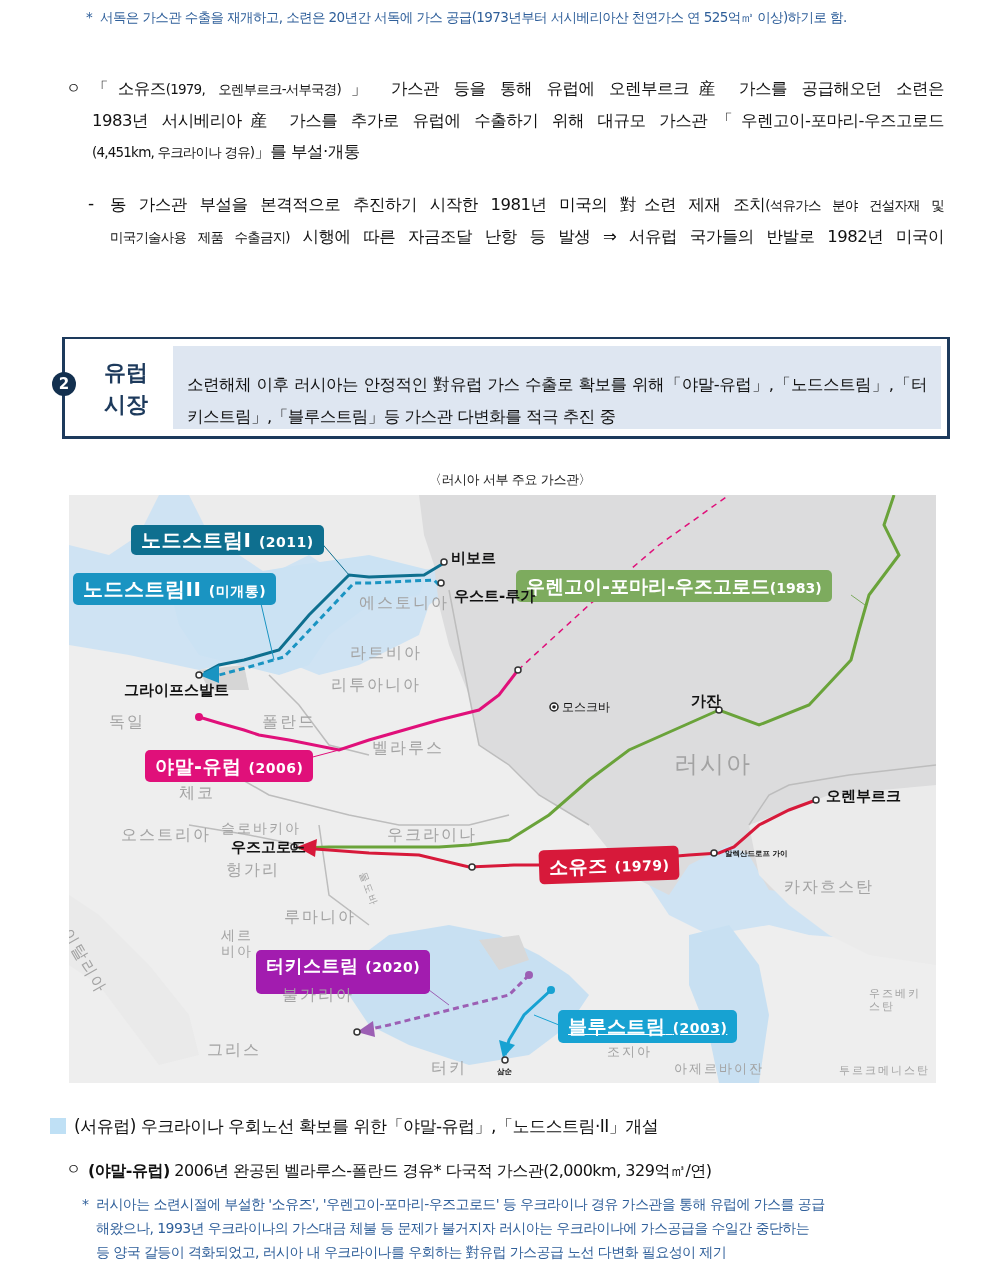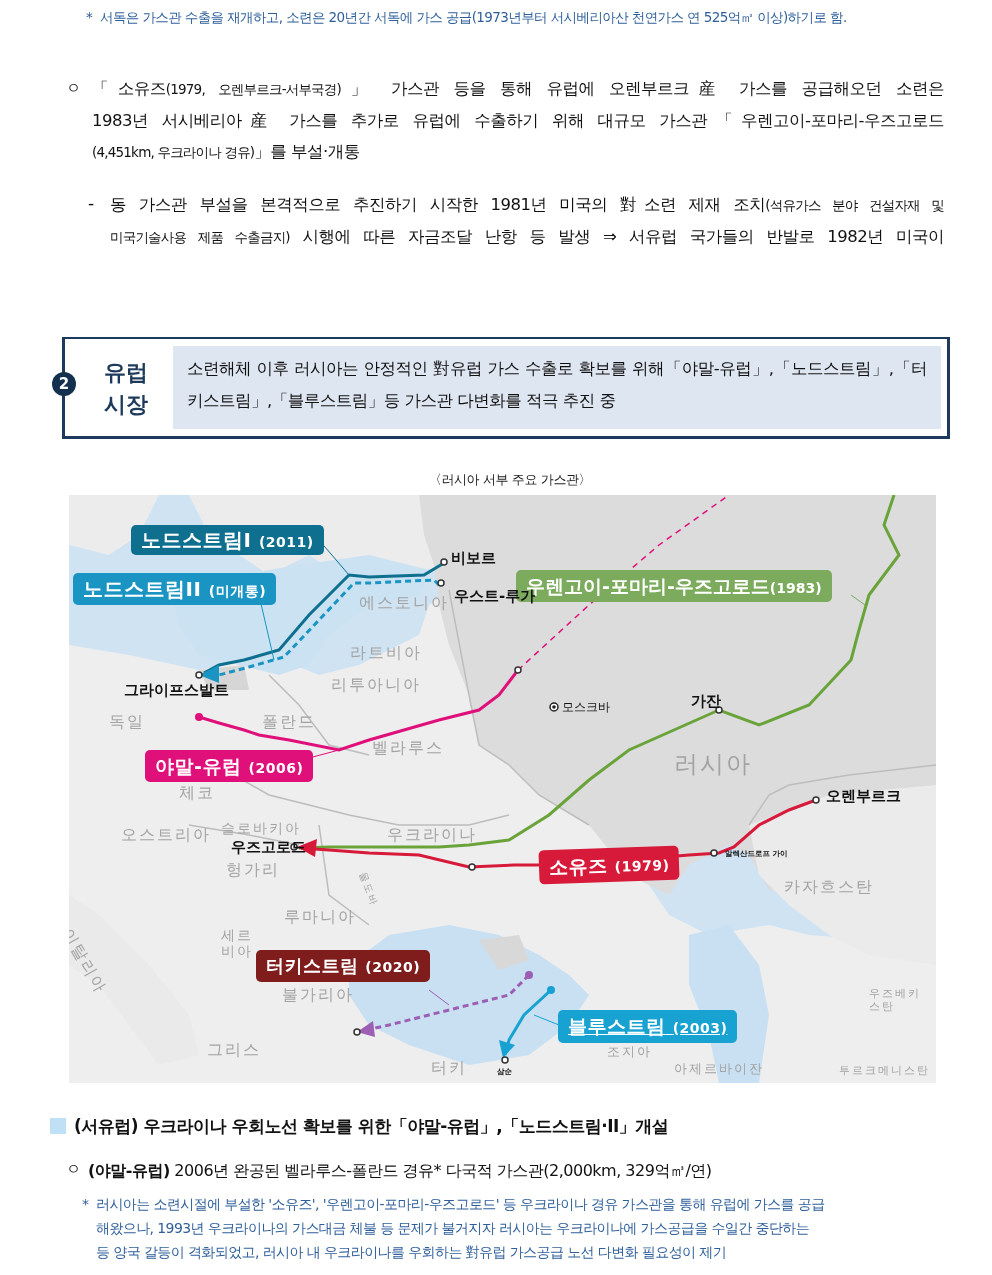--- a/index.html
+++ b/index.html
@@ -20,36 +20,36 @@
   .box .num {
     position: absolute; left: -13px; top: 33px; width: 24px; height: 24px; border-radius: 50%;
     background: #13304f; color: #fff; font-weight: bold; font-size: 15px; text-align: center; line-height: 24px;
   }
   .box .title {
     position: absolute; left: 36px; top: 18px; width: 50px; font-size: 22px; font-weight: bold;
     color: #1d3a5c; line-height: 32px; text-align: center;
   }
   .box .desc {
     position: absolute; left: 108px; top: 7px; width: 768px; height: 83px; background: #dee6f1;
-    padding: 7px 14px; font-size: 16.5px; line-height: 32px; letter-spacing: -0.5px; color: #111; text-align: justify;
+    padding: 23px 14px; font-size: 16.5px; line-height: 32px; letter-spacing: -0.5px; color: #111; text-align: justify;
   }
 
   .map-caption { position: absolute; left: 0; width: 992px; top: 471px; text-align: center; font-size: 13px; color: #222; letter-spacing: -0.4px; padding-left: 28px; }
   .map { position: absolute; left: 69px; top: 495px; width: 867px; height: 588px; overflow: hidden; background: #cfe3f3; }
   .map svg { position: absolute; left: 0; top: 0; }
 
   .label {
     position: absolute; color: #fff; font-weight: bold; border-radius: 5px; white-space: nowrap;
     padding: 0 10px; letter-spacing: 0.5px;
   }
   .label .yr { font-size: 14px; }
   .country { position: absolute; color: #a3a3a3; font-size: 16px; letter-spacing: 2px; white-space: nowrap; }
   .city { position: absolute; color: #111; font-size: 15px; font-weight: bold; white-space: nowrap; }
 
-  .section-head { position: absolute; left: 50px; top: 1115px; font-size: 17px; font-weight: bold; color: #111; letter-spacing: -0.5px; text-align: right; }
+  .section-head { position: absolute; left: 50px; top: 1115px; font-size: 17px; font-weight: normal; color: #111; letter-spacing: -0.5px; text-align: right; }
   .section-head .sq { display: inline-block; width: 16px; height: 16px; background: #bfe0f5; vertical-align: -2px; margin-right: 8px; }
 </style>
 </head>
 <body>
 
 <div class="note" style="left:86px; top:6px; width:860px;">
   <div><span class="star">*</span><span>서독은 가스관 수출을 재개하고, 소련은 20년간 서독에 가스 공급(1973년부터 서시베리아산 천연가스 연 525억㎥ 이상)하기로 함.</span></div>
 </div>
 
 <div class="bullet" style="left:66px; top:79px;">ㅇ</div>
@@ -170,21 +170,21 @@
   </div>
   <div class="label" style="left:447px; top:75px; height:32px; line-height:32px; background:#7dab5e; font-size:19px; letter-spacing:0;">
     <span>우렌고이-포마리-우즈고로드</span><span class="yr">(1983)</span>
   </div>
   <div class="label" style="left:76px; top:255px; height:32px; line-height:32px; background:#e0107a; font-size:19px;">
     <span>야말-유럽</span> <span class="yr">(2006)</span>
   </div>
   <div class="label" style="left:470px; top:353px; height:34px; line-height:34px; background:#d7193a; font-size:19px; transform:rotate(-2deg);">
     <span>소유즈</span> <span class="yr">(1979)</span>
   </div>
-  <div class="label" style="left:187px; top:455px; height:32px; line-height:32px; background:#7f1d1d; font-size:18px;">
+  <div class="label" style="left:187px; top:455px; height:44px; line-height:32px; background:#a21caf; font-size:18px;">
     <span>터키스트림</span> <span class="yr">(2020)</span>
   </div>
   <div class="label" style="left:489px; top:515px; height:33px; line-height:33px; background:#17a2d2; font-size:19px;text-decoration:underline;">
     <span>블루스트림</span> <span class="yr">(2003)</span>
   </div>
 
   <div class="city" style="left:382px; top:54px;">비보르</div>
   <div class="city" style="left:385px; top:92px;">우스트-루가</div>
   <div class="city" style="left:55px; top:186px;">그라이프스발트</div>
   <div class="city" style="left:493px; top:204px; font-size:12px; font-weight:normal;">모스크바</div>

